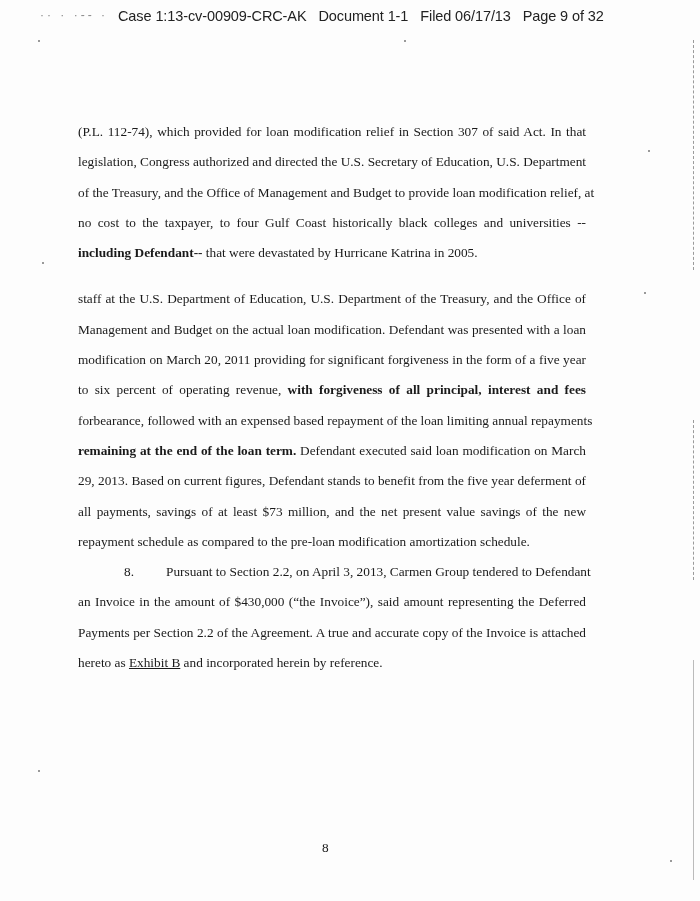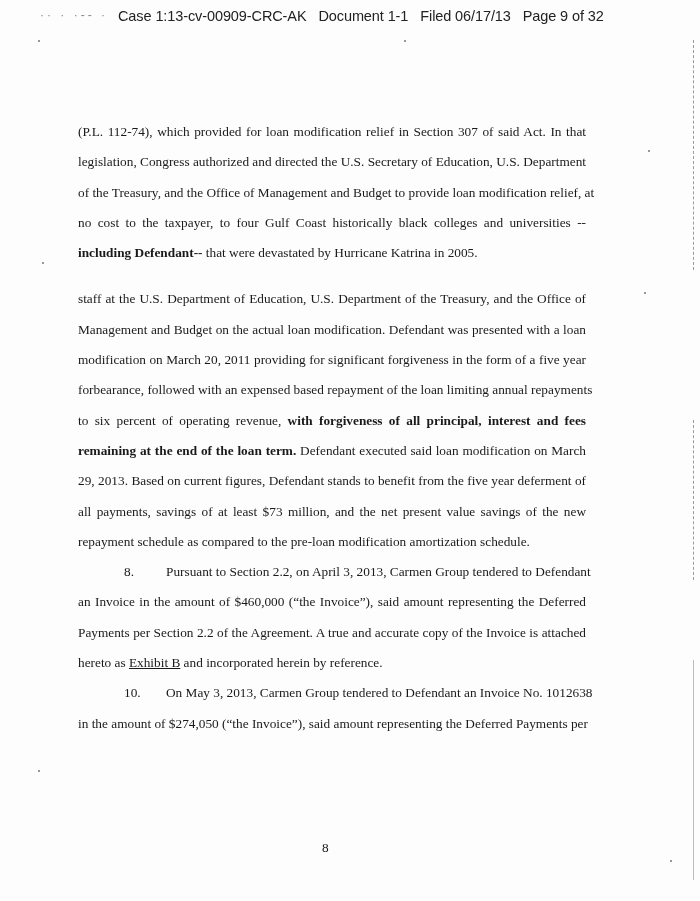--- a/index.html
+++ b/index.html
@@ -105,40 +105,36 @@
       <span class="line">no cost to the taxpayer, to four Gulf Coast historically black colleges and universities --</span>
       <span class="line last"><b>including Defendant--</b><span> that were devastated by Hurricane Katrina in 2005.</span></span>
     </div>
 
     <div class="para-gap"></div>
 
     <div>
       <span class="line">staff at the U.S. Department of Education, U.S. Department of the Treasury, and the Office of</span>
       <span class="line">Management and Budget on the actual loan modification.  Defendant was presented with a loan</span>
       <span class="line">modification on March 20, 2011 providing for significant forgiveness in the form of a five year</span>
+      <span class="line"><span>to six percent of operating revenue, </span><b>with forgiveness of all principal, interest and fees</b></span>
       <span class="line">forbearance, followed with an expensed based repayment of the loan limiting annual repayments</span>
-      <span class="line"><span>to six percent of operating revenue, </span><b>with forgiveness of all principal, interest and fees</b></span>
       <span class="line"><b>remaining at the end of the loan term.</b><span>  Defendant executed said loan modification on March</span></span>
       <span class="line">29, 2013.  Based on current figures, Defendant stands to benefit from the five year deferment of</span>
       <span class="line">all payments, savings of at least $73 million, and the net present value savings of the new</span>
       <span class="line last">repayment schedule as compared to the pre-loan modification amortization schedule.</span>
     </div>
 
     <div>
       <span class="line"><span class="indent"></span><span class="num">8.</span><span>Pursuant to Section 2.2, on April 3, 2013, Carmen Group tendered to Defendant</span></span>
-      <span class="line">an Invoice in the amount of $460,000 (“the Invoice”), said amount representing the Deferred</span>
+      <span class="line">an Invoice in the amount of $430,000 (“the Invoice”), said amount representing the Deferred</span>
       <span class="line">Payments per Section 2.2 of the Agreement.  A true and accurate copy of the Invoice is attached</span>
       <span class="line last"><span>hereto as </span><u>Exhibit B</u><span> and incorporated herein by reference.</span></span>
     </div>
 
 
-    <div>
-      <span class="line"><span class="indent"></span><span class="num">10.</span><span>On May 3, 2013, Carmen Group tendered to Defendant an Invoice No. 1012638</span></span>
-      <span class="line">in the amount of $274,050 (“the Invoice”), said amount representing the Deferred Payments per</span>
-    </div>
   </div>
 
   <div class="page-number">8</div>
 
   <div class="edge-line" style="top:40px;height:230px;"></div>
   <div class="edge-line" style="top:420px;height:160px;"></div>
   <div class="edge-line" style="top:660px;height:220px;border-left-style:solid;border-color:#bbb;"></div>
   <div class="speck" style="left:38px;top:40px;"></div>
   <div class="speck" style="left:404px;top:40px;"></div>
   <div class="speck" style="left:648px;top:150px;"></div>

